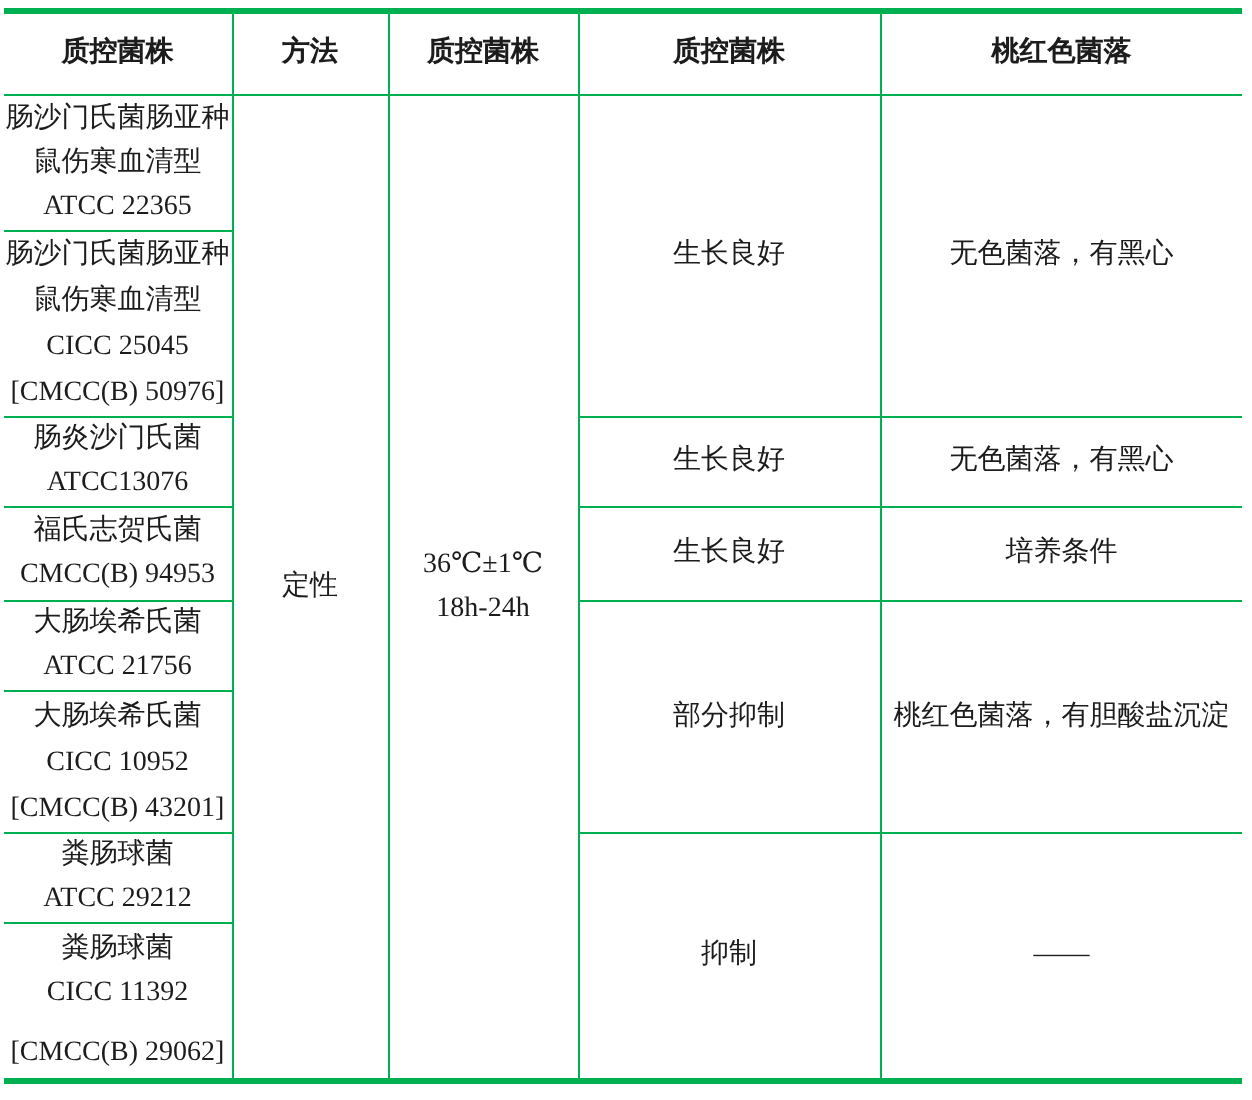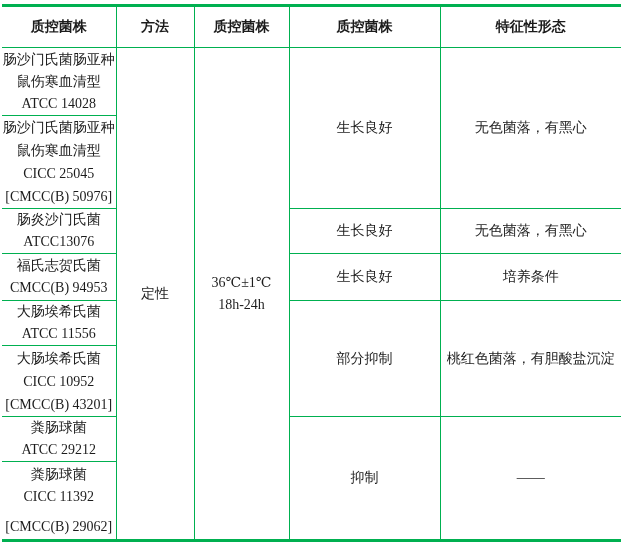--- a/index.html
+++ b/index.html
@@ -60,28 +60,28 @@
       <col style="width:151px">
       <col style="width:181px">
     </colgroup>
 
     <tbody>
         <tr class="rh">
       <th class="c1">质控菌株</th>
       <th>方法</th>
       <th>质控菌株</th>
       <th>质控菌株</th>
-      <th class="c5">特征性形态</th>
+      <th class="c5">桃红色菌落</th>
     </tr>
 
     <tr class="r1">
       <td class="c1">
         <div>肠沙门氏菌肠亚种</div>
         <div>鼠伤寒血清型</div>
-        <div>ATCC 14028</div>
+        <div>ATCC 22365</div>
       </td>
       <td rowspan="8">
         <div>定性</div>
       </td>
       <td rowspan="8">
         <div>36℃±1℃</div>
         <div>18h-24h</div>
       </td>
       <td rowspan="2">生长良好</td>
       <td class="c5" rowspan="2">无色菌落，有黑心</td>
@@ -110,21 +110,21 @@
         <div>福氏志贺氏菌</div>
         <div>CMCC(B) 94953</div>
       </td>
       <td>生长良好</td>
       <td class="c5">培养条件</td>
     </tr>
 
     <tr class="r5">
       <td class="c1">
         <div>大肠埃希氏菌</div>
-        <div>ATCC 11556</div>
+        <div>ATCC 21756</div>
       </td>
       <td rowspan="2">部分抑制</td>
       <td class="c5" rowspan="2">桃红色菌落，有胆酸盐沉淀</td>
     </tr>
 
     <tr class="r6">
       <td class="c1">
         <div>大肠埃希氏菌</div>
         <div>CICC 10952</div>
         <div>[CMCC(B) 43201]</div>

